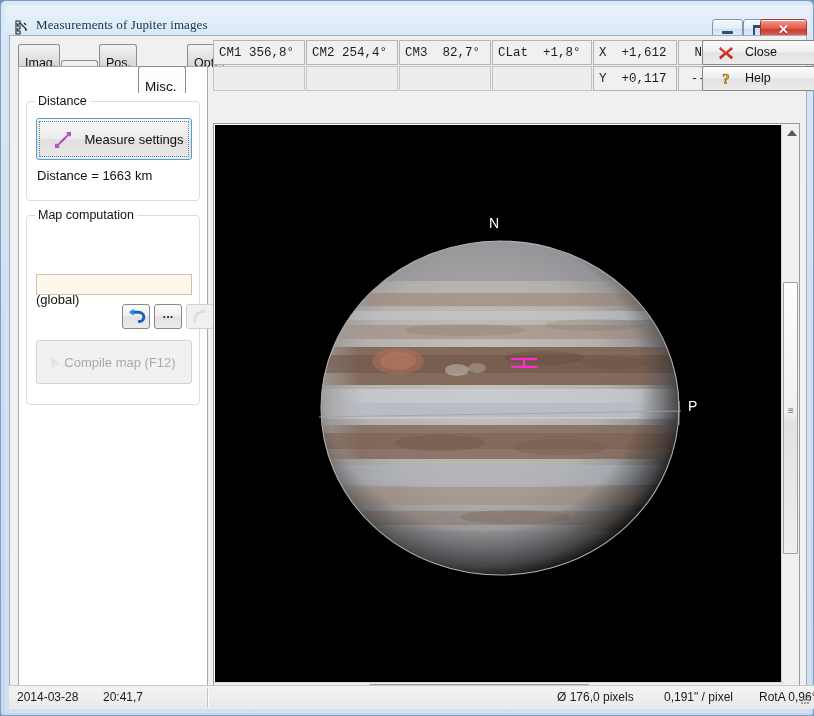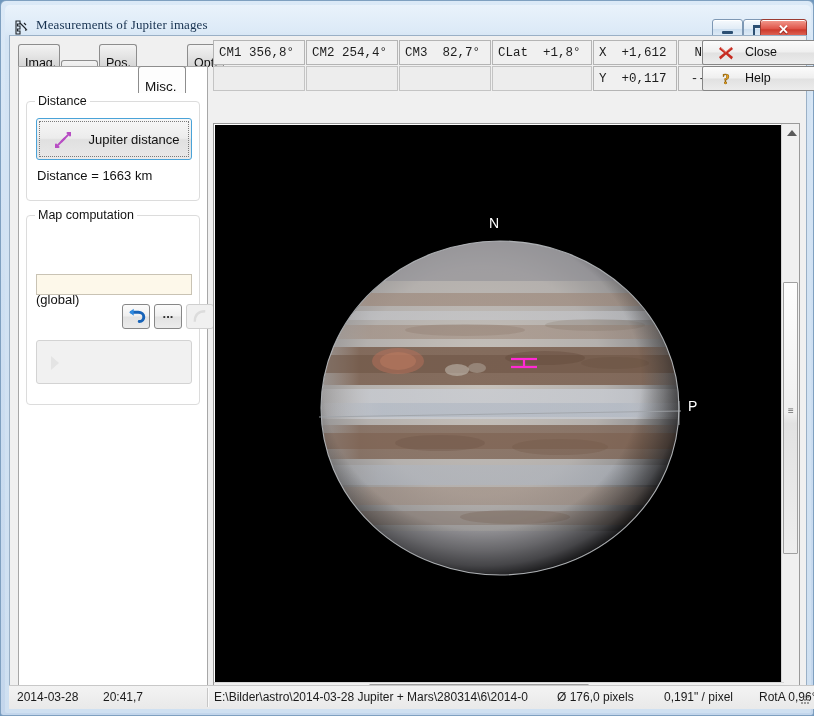--- a/index.html
+++ b/index.html
@@ -346,21 +346,21 @@
       <div class="groupbox" id="grp-distance">
         <div class="group-title">Distance</div>
 
         <div id="measure-btn">
           <svg id="measure-icon" viewBox="0 0 20 20">
             <path d="M14.5 3 L17 3 L17 5.5" fill="none" stroke="#b84ec4" stroke-width="2" stroke-linecap="round"></path>
             <path d="M16.6 3.4 L8.5 11.5" stroke="#b84ec4" stroke-width="2" stroke-linecap="round"></path>
             <path d="M5.5 17 L3 17 L3 14.5" fill="none" stroke="#b84ec4" stroke-width="2" stroke-linecap="round"></path>
             <path d="M3.4 16.6 L11.5 8.5" stroke="#b84ec4" stroke-width="2" stroke-linecap="round"></path>
           </svg>
-          <div id="measure-label">Jupiter distance</div>
+          <div id="measure-label">Measure settings</div>
         </div>
 
         <div id="distance-value">Distance = 1663 km</div>
       </div>
 
       <div class="groupbox" id="grp-map">
         <div class="group-title">Map computation</div>
 
         <div id="template-label" style="white-space:pre-line;margin-top:48px;">Template settings
 (global)</div>
@@ -377,20 +377,21 @@
           <div id="btn-browse-label">...</div>
         </div>
         <div class="minibtn" id="btn-third">
           <svg viewBox="0 0 24 24" width="22" height="21" style="position:absolute;left:2px;top:1px;">
             <path d="M6 18 C6 10 10 6 18 6" fill="none" stroke="#dcdcdc" stroke-width="2.6"></path>
           </svg>
         </div>
 
         <div id="compile-btn">
           <div id="compile-arrow"></div>
+          <div id="compile-label">Compile map (F12)</div>
         </div>
       </div>
     </div>
 
     <div id="toolbar">
       <div class="readout" style="left:0px;   top:0px; width:92px;">CM1 356,8°</div>
       <div class="readout" style="left:93px;  top:0px; width:92px;">CM2 254,4°</div>
       <div class="readout" style="left:186px; top:0px; width:92px;">CM3  82,7°</div>
       <div class="readout" style="left:279px; top:0px; width:100px;">CLat  +1,8°</div>
       <div class="readout" style="left:380px; top:0px; width:84px;">X  +1,612</div>
@@ -539,21 +540,20 @@
         </div>
         <div class="sb-arrow" style="right:5px;top:5px;border-top:5px solid transparent;border-bottom:5px solid transparent;border-left:6px solid #5a5a5a;"></div>
       </div>
     </div>
   </div>
 
   <div id="statusbar">
     <div class="status-cell" style="left:8px;  width:80px;">2014-03-28</div>
     <div class="status-cell" style="left:94px; width:70px;">20:41,7</div>
     <div class="status-sep" style="left:198px;"></div>
-    <div class="status-cell" style="left:205px; width:335px;">E:\Bilder\astro\2014-03-28 Jupiter + Mars\280314\6\2014-0</div>
     <div class="status-cell" style="left:548px; width:110px;">Ø 176,0 pixels</div>
     <div class="status-cell" style="left:655px; width:100px;">0,191" / pixel</div>
     <div class="status-cell" style="left:750px; width:80px;">RotA 0,96°</div>
     <svg id="resize-grip" viewBox="0 0 12 12">
       <g fill="#9a9a9a">
         <rect x="8" y="8" width="2" height="2"></rect>
             <rect x="5" y="8" width="2" height="2"></rect>
         <rect x="8" y="5" width="2" height="2"></rect>
             <rect x="2" y="8" width="2" height="2"></rect>
         <rect x="5" y="5" width="2" height="2"></rect>

